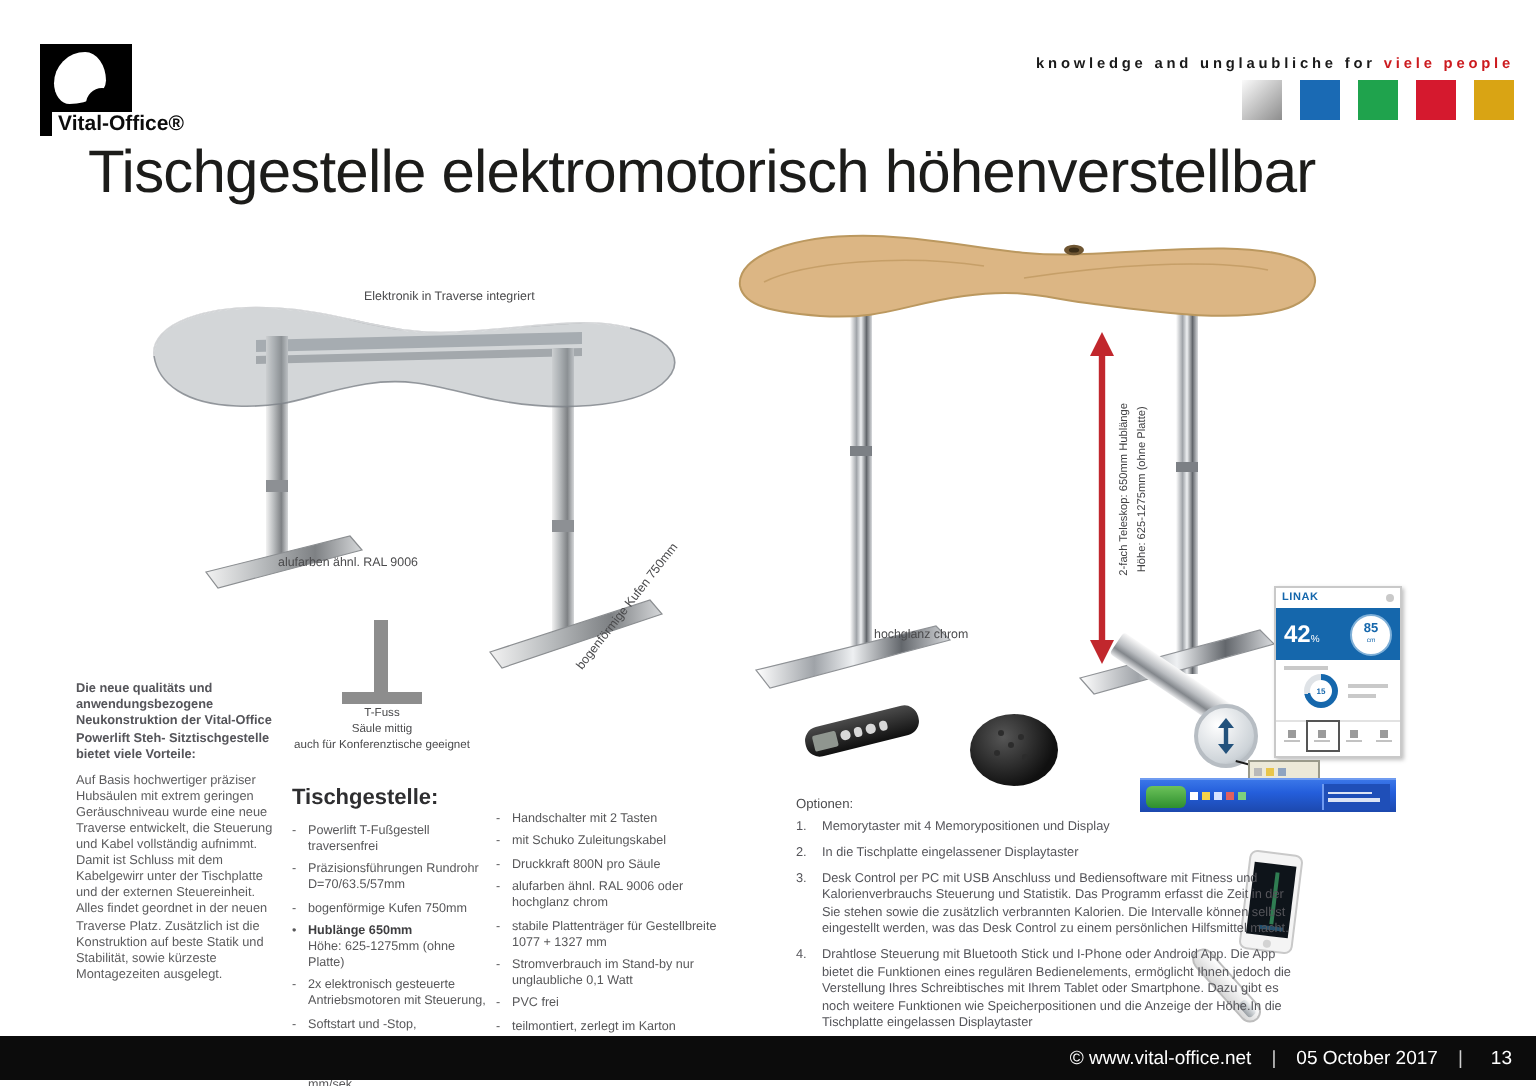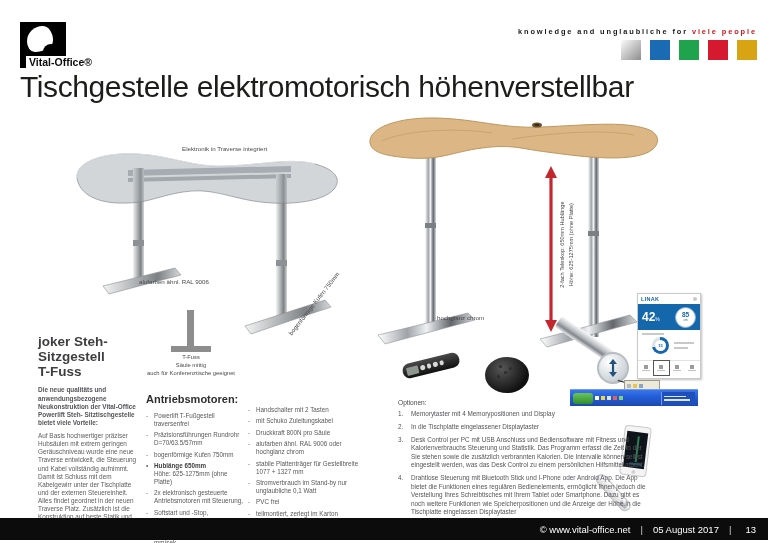--- a/index.html
+++ b/index.html
@@ -12,21 +12,21 @@
   .logo-blob{position:absolute;left:7px;top:4px;width:26px;height:26px;background:#fff;
              border-radius:60% 40% 70% 30% / 60% 55% 45% 40%;}
   .logo-blob:after{content:"";position:absolute;right:-6px;bottom:-8px;width:16px;height:16px;
              background:#000;border-radius:50%;}
   .logo-label{left:26px;top:56px;background:#fff;padding:0 3px;font-size:10.5px;font-weight:700;
              color:#0c0c0c;letter-spacing:0px;}
   .tagline{right:11px;top:27px;font-size:7.4px;font-weight:700;letter-spacing:1.9px;color:#1a1a1a;}
   .tagline .accent{color:#cc1a1e;}
   .squares{right:11px;top:40px;display:flex;gap:9px;}
   .sq{width:20px;height:20px;}
-  .page-title{left:20px;top:70px;font-size:30px;font-weight:400;color:#1c1c1a;letter-spacing:-0.4px;white-space:nowrap;}
+  .page-title{left:44px;top:70px;font-size:30px;font-weight:400;color:#1c1c1a;letter-spacing:-0.4px;white-space:nowrap;}
 
   
   .ann{font-size:6.2px;color:#4a4a4c;white-space:nowrap;}
   .ann-diag{left:287px;top:332px;transform:rotate(-52deg);transform-origin:0 0;}
   .tfuss-v{left:187px;top:310px;width:7px;height:37px;background:#8d8d8d;}
   .tfuss-h{left:171px;top:346px;width:40px;height:6px;background:#8d8d8d;}
   .tfuss-cap{left:126px;top:354px;width:130px;text-align:center;font-size:5.8px;line-height:1.35;
              color:#4a4a4c;white-space:pre-line;}
 
   
@@ -177,28 +177,25 @@
   <div class="abs ann" style="left:139px;top:278px">alufarben ähnl. RAL 9006</div>
   <div class="abs ann ann-diag">bogenförmige Kufen 750mm</div>
 
   <div class="abs tfuss-v"></div>
   <div class="abs tfuss-h"></div>
   <div class="abs tfuss-cap">T-Fuss
 Säule mittig
 auch für Konferenztische geeignet</div>
 
   <div class="abs sb">
-    <h2>joker Steh-
-Sitzgestell
-T-Fuss</h2>
     <div class="intro">Die neue qualitäts und anwendungsbezogene Neukonstruktion der Vital-Office Powerlift Steh- Sitztischgestelle bietet viele Vorteile:</div>
     <div class="body">Auf Basis hochwertiger präziser Hubsäulen mit extrem geringen Geräuschniveau wurde eine neue Traverse entwickelt, die Steuerung und Kabel vollständig aufnimmt. Damit ist Schluss mit dem Kabelgewirr unter der Tischplatte und der externen Steuereinheit. Alles findet geordnet in der neuen Traverse Platz. Zusätzlich ist die Konstruktion auf beste Statik und Stabilität, sowie kürzeste Montagezeiten ausgelegt.</div>
   </div>
 
-  <div class="abs pd-head">Antriebsmotoren:</div>
+  <div class="abs pd-head">Tischgestelle:</div>
   <div class="abs detail-col col1">
 
       <div class="detail-item">
         <span>-</span>
         <span><span>Powerlift T-Fußgestell traversenfrei</span></span>
       </div>
 
       <div class="detail-item">
         <span>-</span>
         <span><span>Präzisionsführungen Rundrohr D=70/63.5/57mm</span></span>
@@ -428,18 +425,18 @@
         <div class="opt-item">
           <span>4.</span>
           <span>Drahtlose Steuerung mit Bluetooth Stick und I-Phone oder Android App. Die App bietet die Funktionen eines regulären Bedienelements, ermöglicht Ihnen jedoch die Verstellung Ihres Schreibtisches mit Ihrem Tablet oder Smartphone. Dazu gibt es noch weitere Funktionen wie Speicherpositionen und die Anzeige der Höhe.In die Tischplatte eingelassen Displaytaster</span>
         </div>
       </div>
   </div>
 
   <div class="abs footer">
     <span>©  www.vital-office.net</span>
     <span class="fsep">|</span>
-    <span>05 August 2017</span>
+    <span>05 October 2017</span>
     <span class="fsep">|</span>
     <span class="fpage">13</span>
   </div>
 
 </div>
 
 </body></html>

